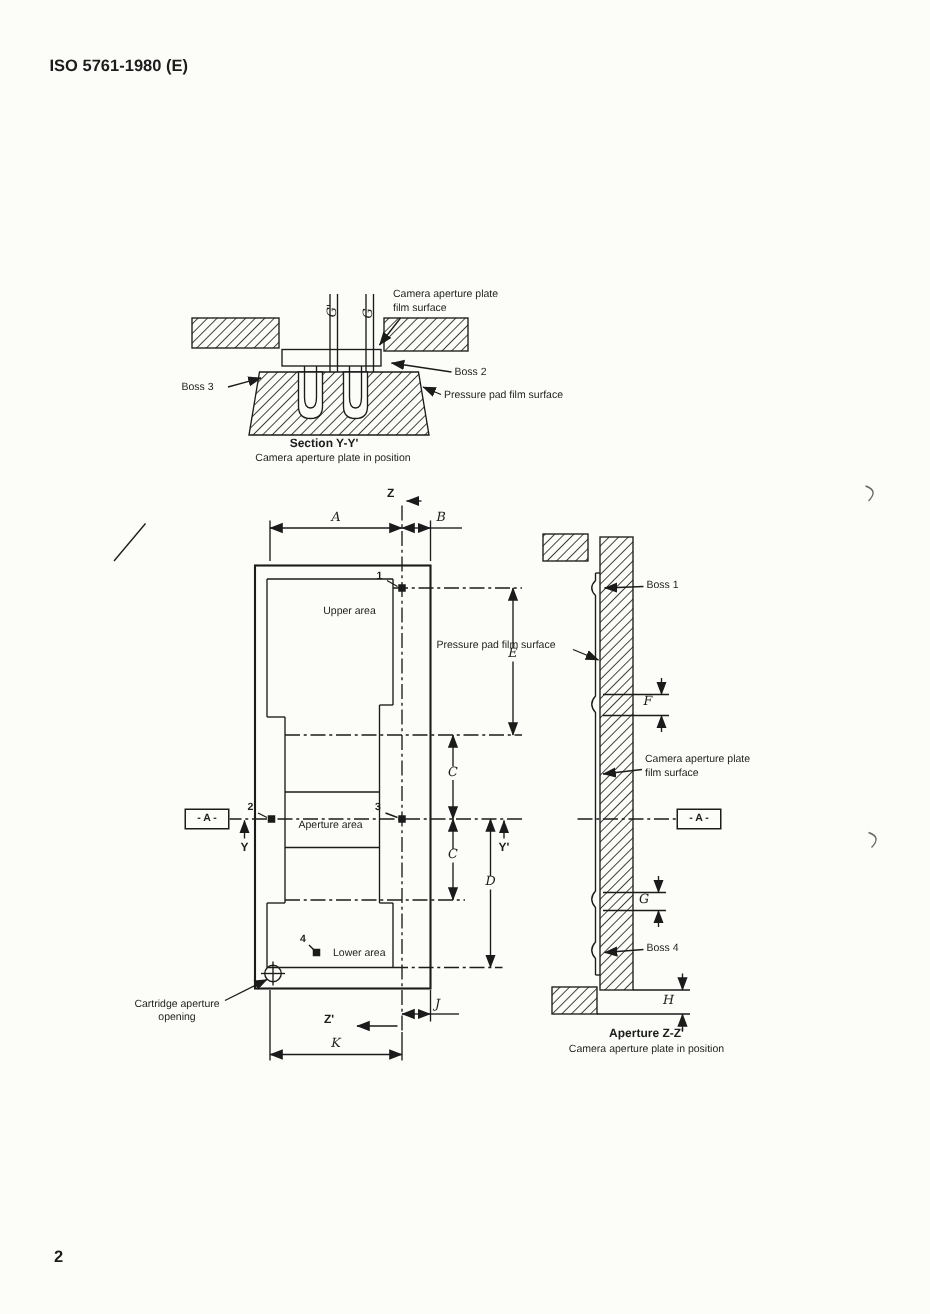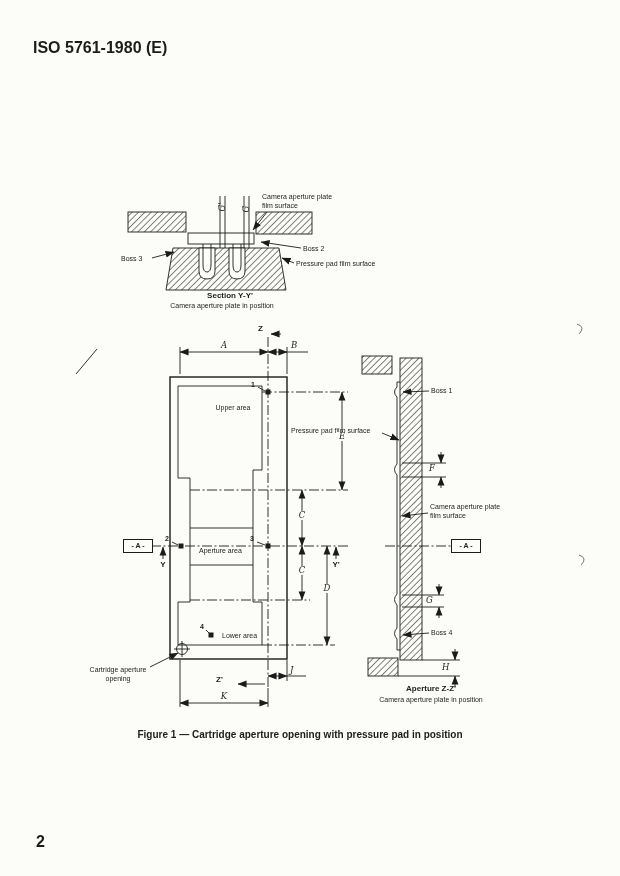--- a/index.html
+++ b/index.html
@@ -3,21 +3,21 @@
 <meta charset="utf-8">
 <style>
   html,body{margin:0;padding:0;background:#e8e8e8}
   .page{position:relative;width:620px;height:876px;background:#fcfcf9;margin:0 auto;overflow:hidden;
         font-family:"Liberation Sans",sans-serif;color:#1c1c1c}
   svg{position:absolute;left:0;top:0}
   .lbl{position:absolute;font:7px/1.22 "Liberation Sans",sans-serif;color:#1c1c1c;white-space:nowrap}
   .b{font-weight:700}
   .fs8{font-size:8px}
   .fs10{font-size:10px}
-  .fs11{font-size:16px}
+  .fs11{font-size:11px}
   .c{transform:translateX(-50%)}
   .dim{font:italic 8.5px/1.1 "DejaVu Serif",serif}
   .bg{background:#fcfcf9;padding:0 2px}
   .rot{transform:translate(-50%,-50%) rotate(-90deg)}
   .box{border:1.2px solid #1c1c1c;width:28px;text-align:center;line-height:12px;height:12px;
        background:#fcfcf9;font-weight:700;font-size:7px}
   .two span{display:block}
   .ctr{text-align:center}
 </style>
 </head>
@@ -160,21 +160,21 @@
 
   <div class="lbl two" style="left:262px;top:193px">
     <span>Camera aperture plate</span>
     <span>film surface</span>
   </div>
   <div class="lbl" style="left:303px;top:245px">Boss 2</div>
   <div class="lbl" style="left:296px;top:260px">Pressure pad film surface</div>
   <div class="lbl" style="left:121px;top:255px">Boss 3</div>
   <div class="lbl dim rot" style="left:223px;top:207px">G'</div>
   <div class="lbl dim rot" style="left:247px;top:209px">G</div>
-  <div class="lbl b fs8 c" style="left:230px;top:291px">Section Y-Y'</div>
+  <div class="lbl b fs8 c" style="left:216px;top:291px">Section Y-Y'</div>
   <div class="lbl c" style="left:222px;top:302px">Camera aperture plate in position</div>
 
   <div class="lbl b fs8" style="left:258px;top:324px">Z</div>
   <div class="lbl dim c" style="left:224px;top:341px">A</div>
   <div class="lbl dim" style="left:291px;top:341px">B</div>
   <div class="lbl b" style="left:251px;top:381px">1</div>
   <div class="lbl c bg" style="left:233px;top:404px">Upper area</div>
   <div class="lbl" style="left:291px;top:427px">Pressure pad film surface</div>
   <div class="lbl dim c bg" style="left:342px;top:432px">E</div>
   <div class="lbl dim c bg" style="left:302px;top:511px">C</div>
@@ -202,16 +202,15 @@
   <div class="lbl two" style="left:430px;top:503px">
     <span>Camera aperture plate</span>
     <span>film surface</span>
   </div>
   <div class="lbl dim bg" style="left:424px;top:596px">G</div>
   <div class="lbl" style="left:431px;top:629px">Boss 4</div>
   <div class="lbl dim bg" style="left:440px;top:663px">H</div>
   <div class="lbl b fs8 c" style="left:431px;top:684px">Aperture Z-Z'</div>
   <div class="lbl c" style="left:431px;top:696px">Camera aperture plate in position</div>
 
-  <div class="lbl b fs10 c" style="left:300px;top:729px">Figure 1 — Cartridge aperture opening with pressure pad in position</div>
   <div class="lbl b fs11" style="left:36px;top:832px">2</div>
 
 </div>
 
 </body></html>

